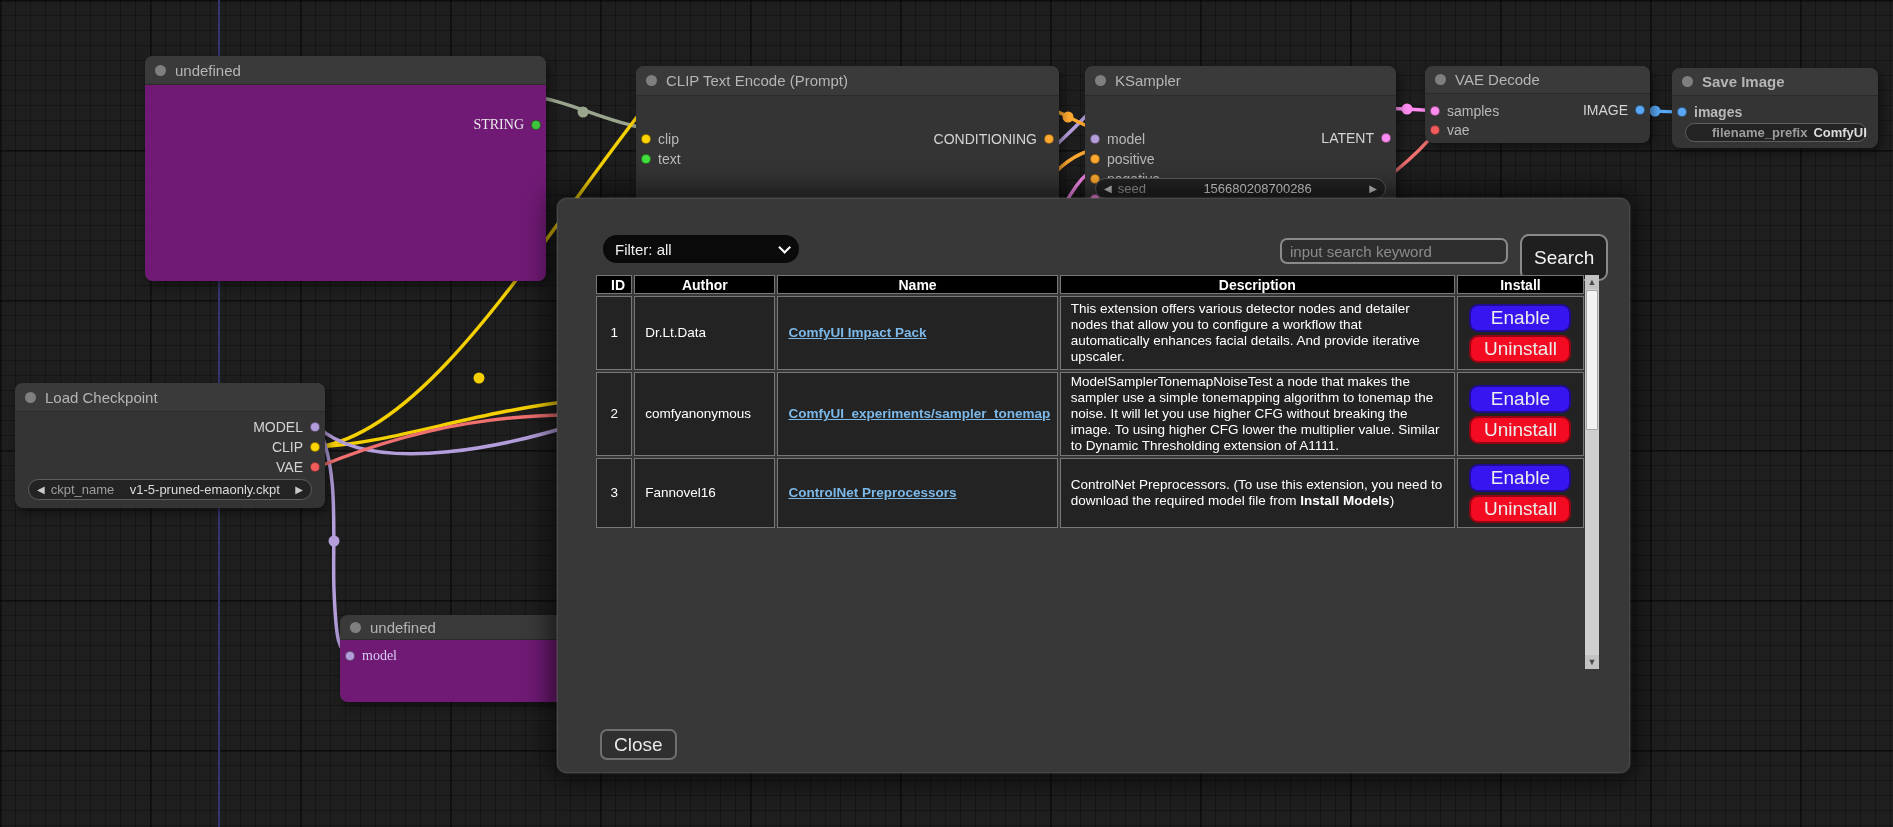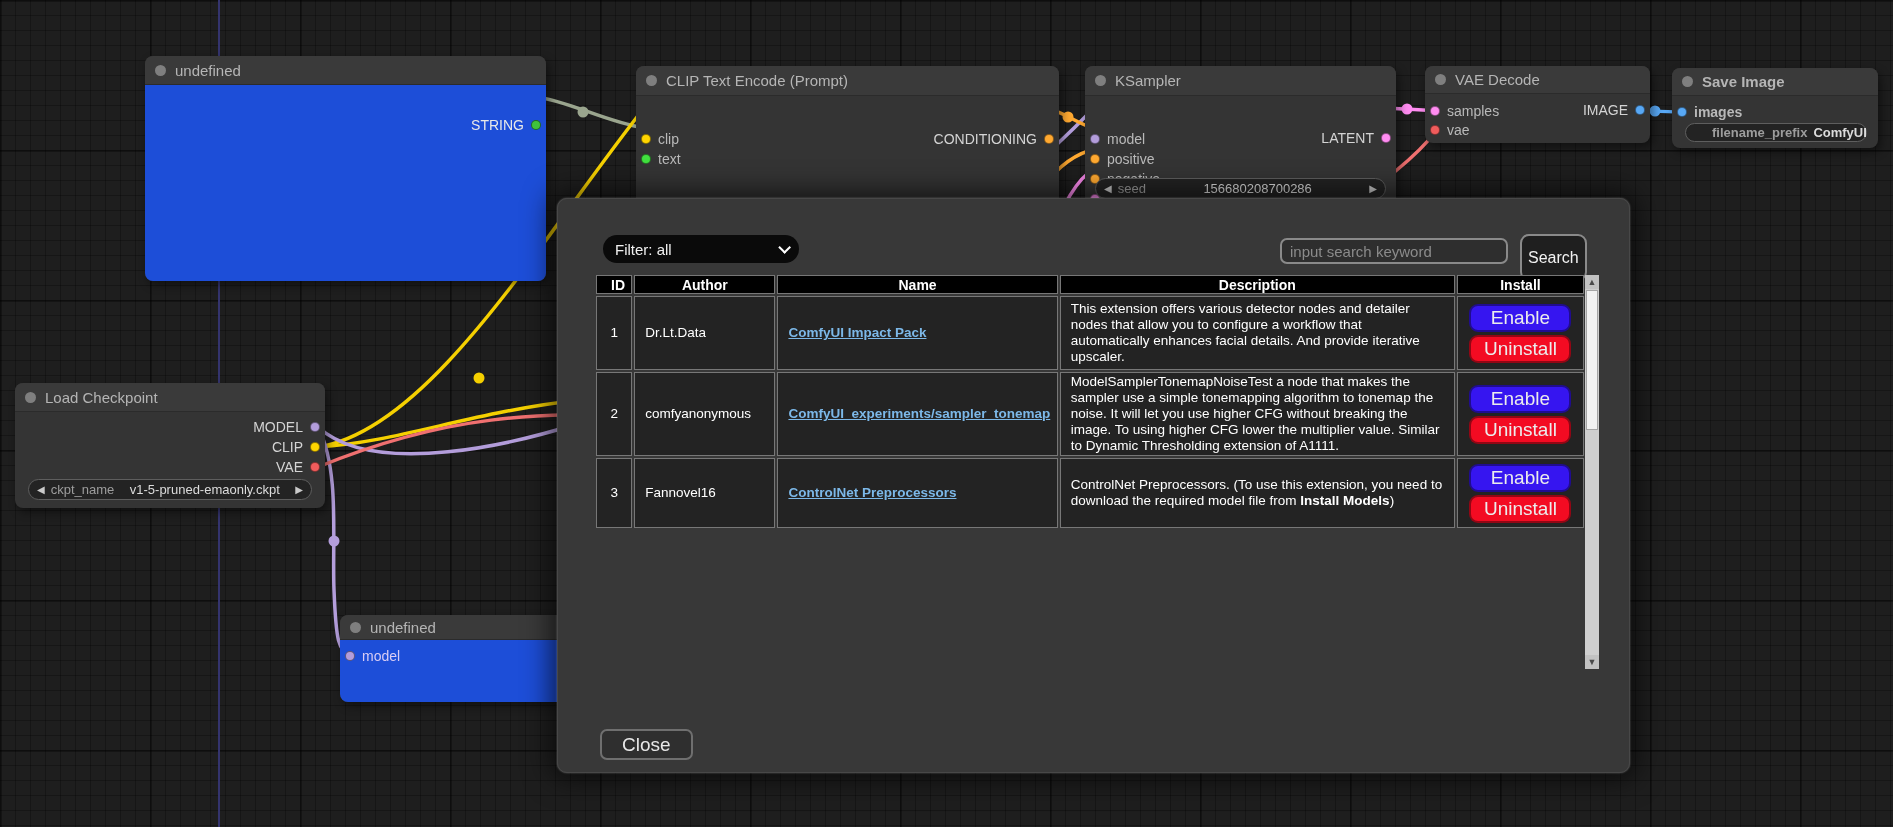--- a/index.html
+++ b/index.html
@@ -19,21 +19,21 @@
   #wires { position:absolute; inset:0; z-index:1; }
 
   
   .node { position:absolute; z-index:2; border-radius:8px;
           box-shadow:3px 4px 10px rgba(0,0,0,.45); background:#343434; }
   .node-title { display:flex; align-items:center; gap:9px; padding:0 10px;
                 background:#3a3a3a; color:#b5b5b5; font-size:15px;
                 border-radius:8px 8px 0 0; border-bottom:1px solid #2b2b2b; }
   .tdot { width:11px; height:11px; border-radius:50%; background:#7f7f7f; flex:none; }
   .node-body { position:relative; border-radius:0 0 8px 8px; }
-  .node-body.red { background:#1d4ed8; }
+  .node-body.red { background:#701a75;font-family:Liberation Serif, serif; }
   .slot { position:absolute; display:flex; align-items:center; gap:7px;
           font-size:14px; color:#b9b9b9; height:16px; }
   .slot.out { flex-direction:row-reverse; color:#d4d4d4; }
   .sdot { width:10px; height:10px; border-radius:50%; flex:none; border:1px solid rgba(0,0,0,.45); }
   .slot.onred { color:#e9e9e9; }
   .widget { position:absolute; display:flex; align-items:center; background:#232323;
             border:1px solid #5e5e5e; border-radius:11px; font-size:13px; color:#9d9d9d;
             padding:0 8px; gap:6px; }
   .widget .arr { color:#c9c9c9; font-size:10px; flex:none; }
   .widget .wname { flex:none; }
@@ -45,41 +45,41 @@
             box-shadow:0 0 2px rgba(255,255,255,.35), 0 0 28px 6px rgba(0,0,0,.65); }
   .filter-select { position:absolute; left:45px; top:36px; width:196px; height:28px;
             background:#0a0a0a; border-radius:14px; color:#f0f0f0; font-size:15px;
             display:flex; align-items:center; padding:0 12px; cursor:pointer; }
   .filter-select .chev { margin-left:auto; width:9px; height:9px; border-right:2.5px solid #fff;
             border-bottom:2.5px solid #fff; transform:rotate(45deg) translateY(-3px); }
   .search-input { position:absolute; left:722px; top:39px; width:228px; height:26px;
             background:#2e2e2e; border:2px solid #8a8a8a; border-radius:7px; color:#e6e6e6;
             font-size:15px; padding:8px 8px; outline:none; font-family:"Liberation Sans",sans-serif; }
   .search-input::placeholder { color:#8b8b8b; }
-  .search-btn { position:absolute; left:962px; top:35px; height:47px; padding:0 6px;
+  .search-btn { position:absolute; left:962px; top:35px; height:47px; padding:0 12px;
             background:#1f1f1f; border:2px solid #8a8a8a; border-radius:9px; color:#f2f2f2;
-            font-size:16px; font-family:"Liberation Sans",sans-serif; cursor:pointer; }
+            font-size:19px; font-family:"Liberation Sans",sans-serif; cursor:pointer; }
   table.ext { position:absolute; left:36px; top:74px; border-spacing:2px; table-layout:fixed;
             width:992px; font-size:13.5px; color:#fff; }
   table.ext th { background:#000; border:1px solid #777; font-weight:bold; font-size:14px;
             height:19px; padding:0 14px; }
   table.ext td { background:#232323; border:1px solid #777; padding:1px 10px; vertical-align:middle;
             line-height:16px; }
   td.c-id { text-align:center; }
   a.name-link { font-weight:bold; text-decoration:underline; cursor:pointer; }
   .inst-btn { display:block; width:102px; height:28px; margin:3px auto; border-radius:9px;
             border:2px solid rgba(0,0,0,.4); color:#ececec; font-size:19px; line-height:23px;
             font-family:"Liberation Sans",sans-serif; cursor:pointer; }
   .scrollbar { position:absolute; left:1027px; top:76px; width:14px; height:394px;
             background:#cfcfcf; }
   .scrollbar .sb-arrow { position:absolute; left:0; width:14px; height:14px; color:#4a4a4a;
             font-size:9px; line-height:14px; text-align:center; background:#c2c2c2; cursor:pointer; }
   .scrollbar .sb-thumb { position:absolute; left:1px; top:15px; width:12px; height:140px;
             background:#f2f2f2; border:1px solid #a5a5a5; cursor:pointer; }
-  .close-btn { position:absolute; left:42px; top:530px; height:31px; padding:0 20px;
+  .close-btn { position:absolute; left:42px; top:530px; height:31px; padding:0 12px;
             background:#2f2f2f; border:2px solid #6f6f6f; border-radius:7px; color:#e8e8e8;
             font-size:19px; font-family:"Liberation Sans",sans-serif; cursor:pointer; }
 </style>
 </head>
 <body>
 
 <div class="axis-line"></div>
 
 <svg id="wires" width="1893" height="827">
 

